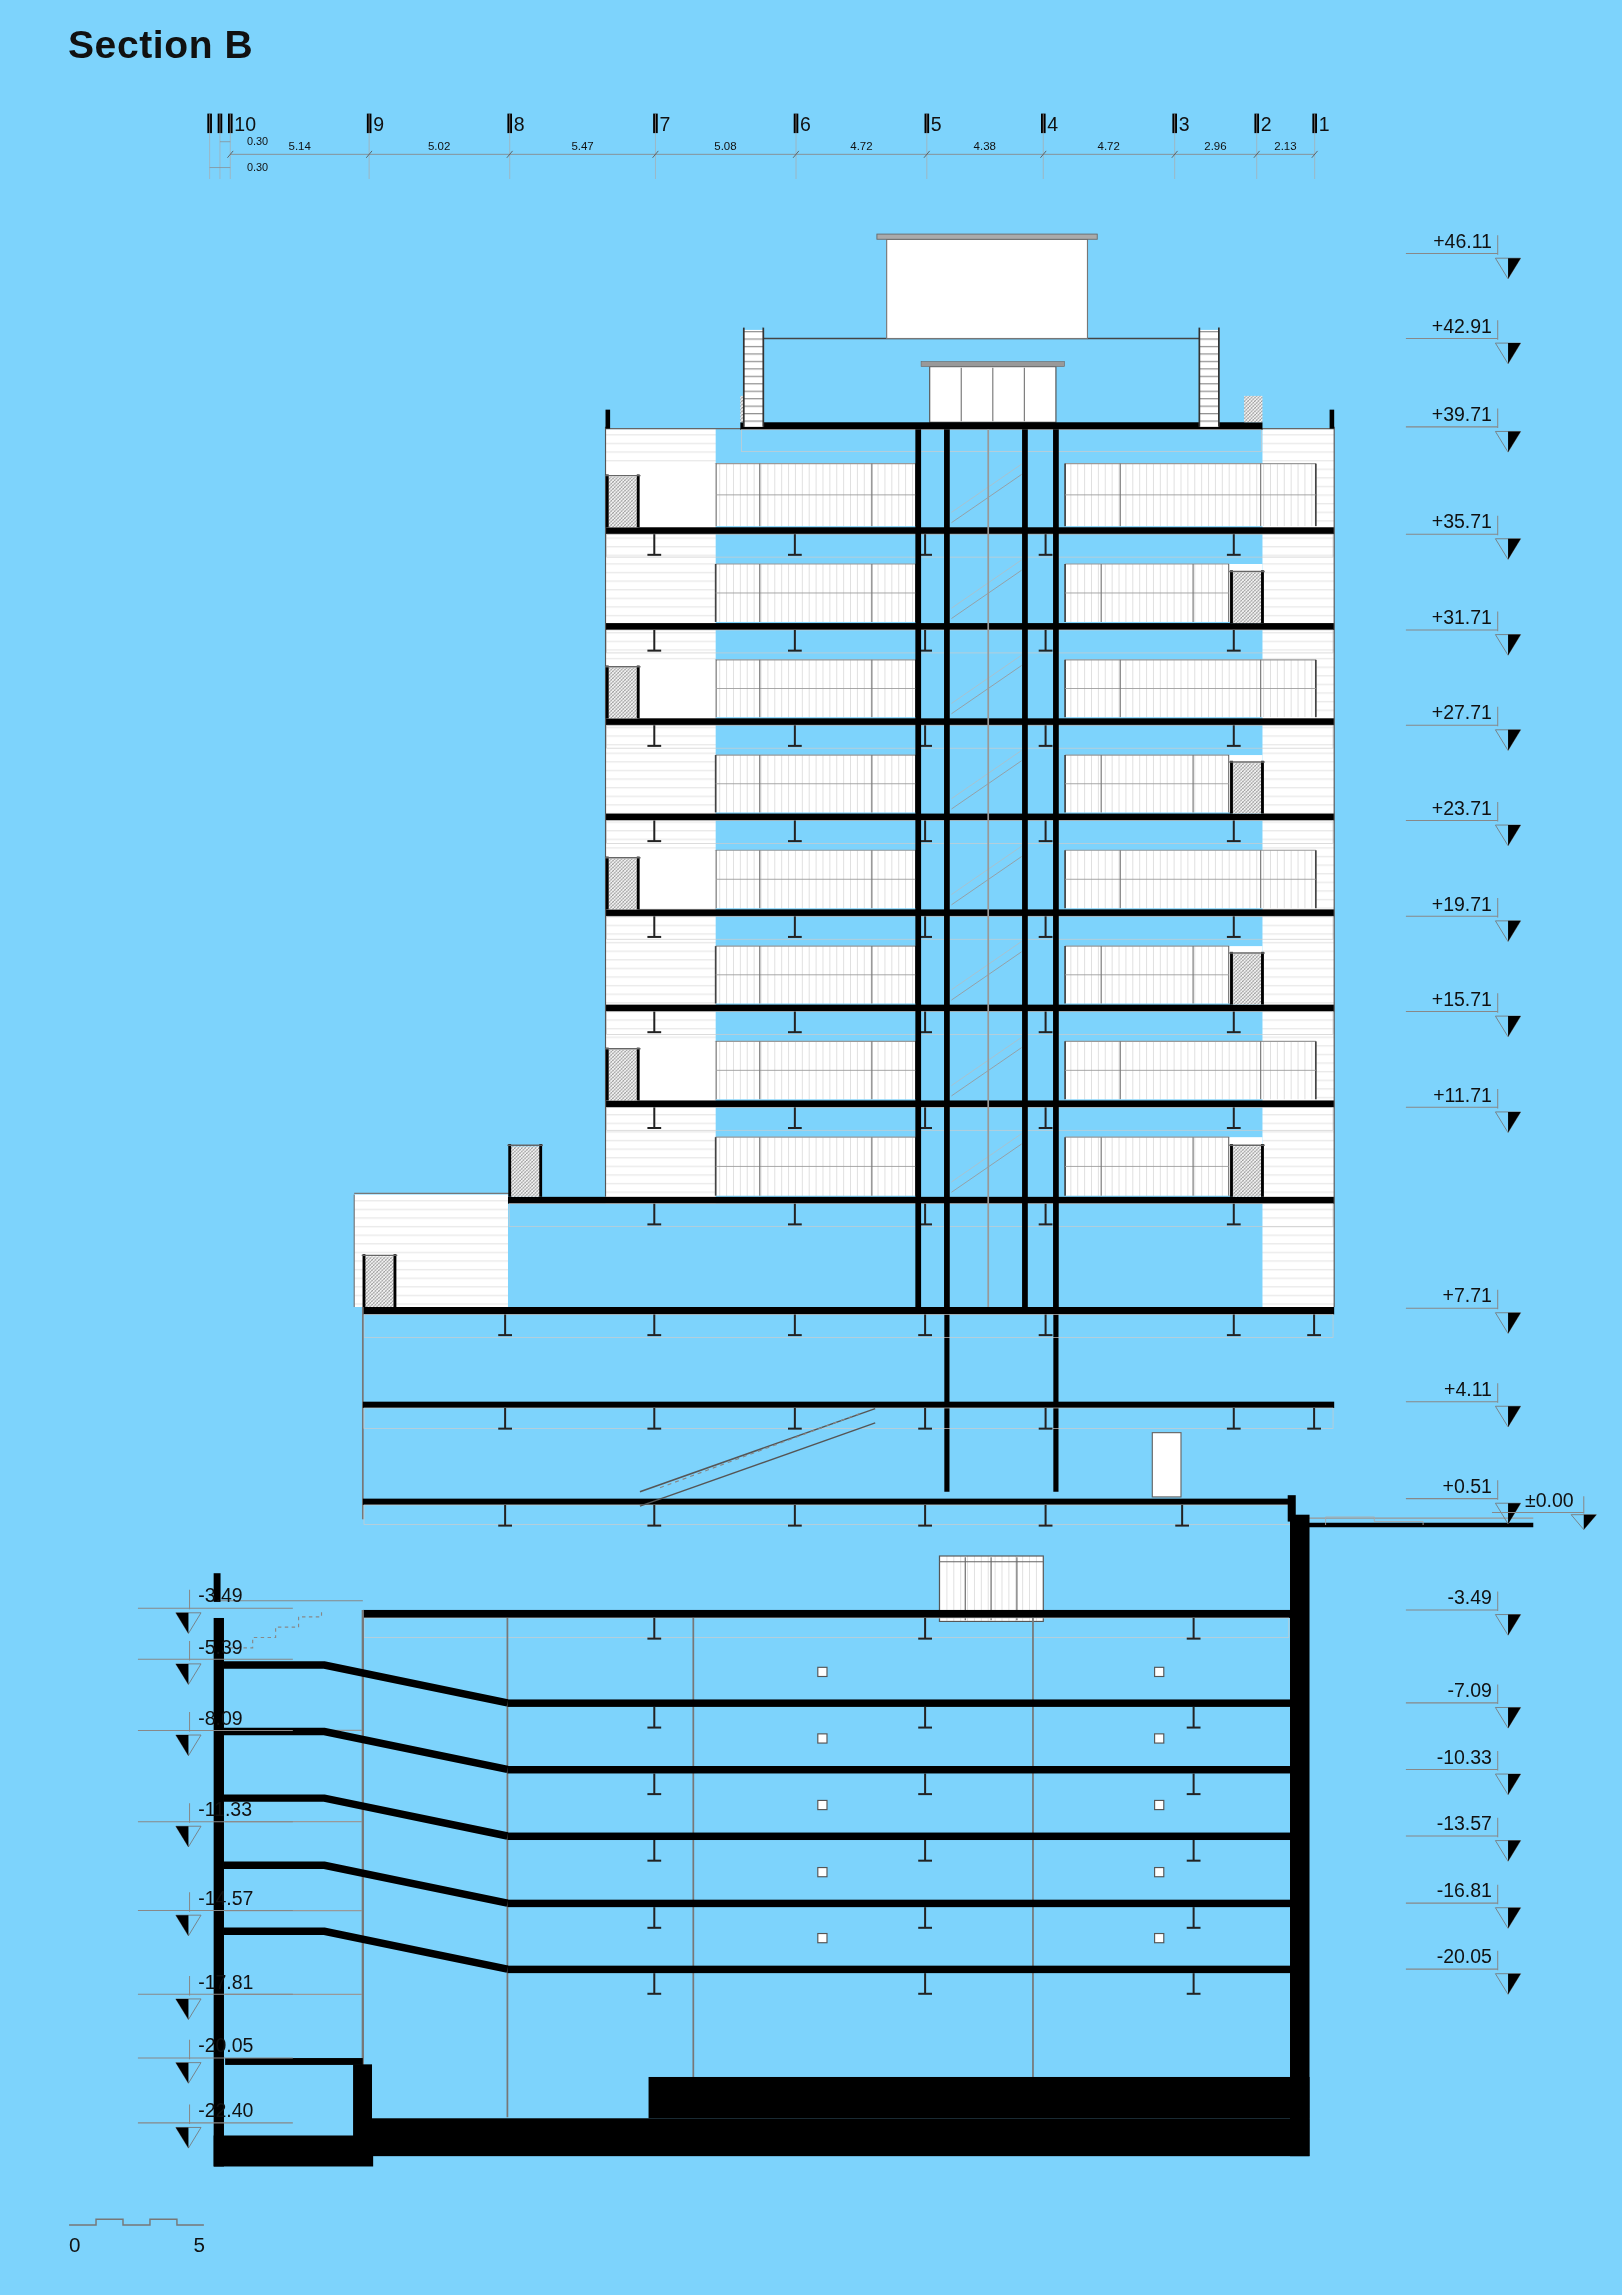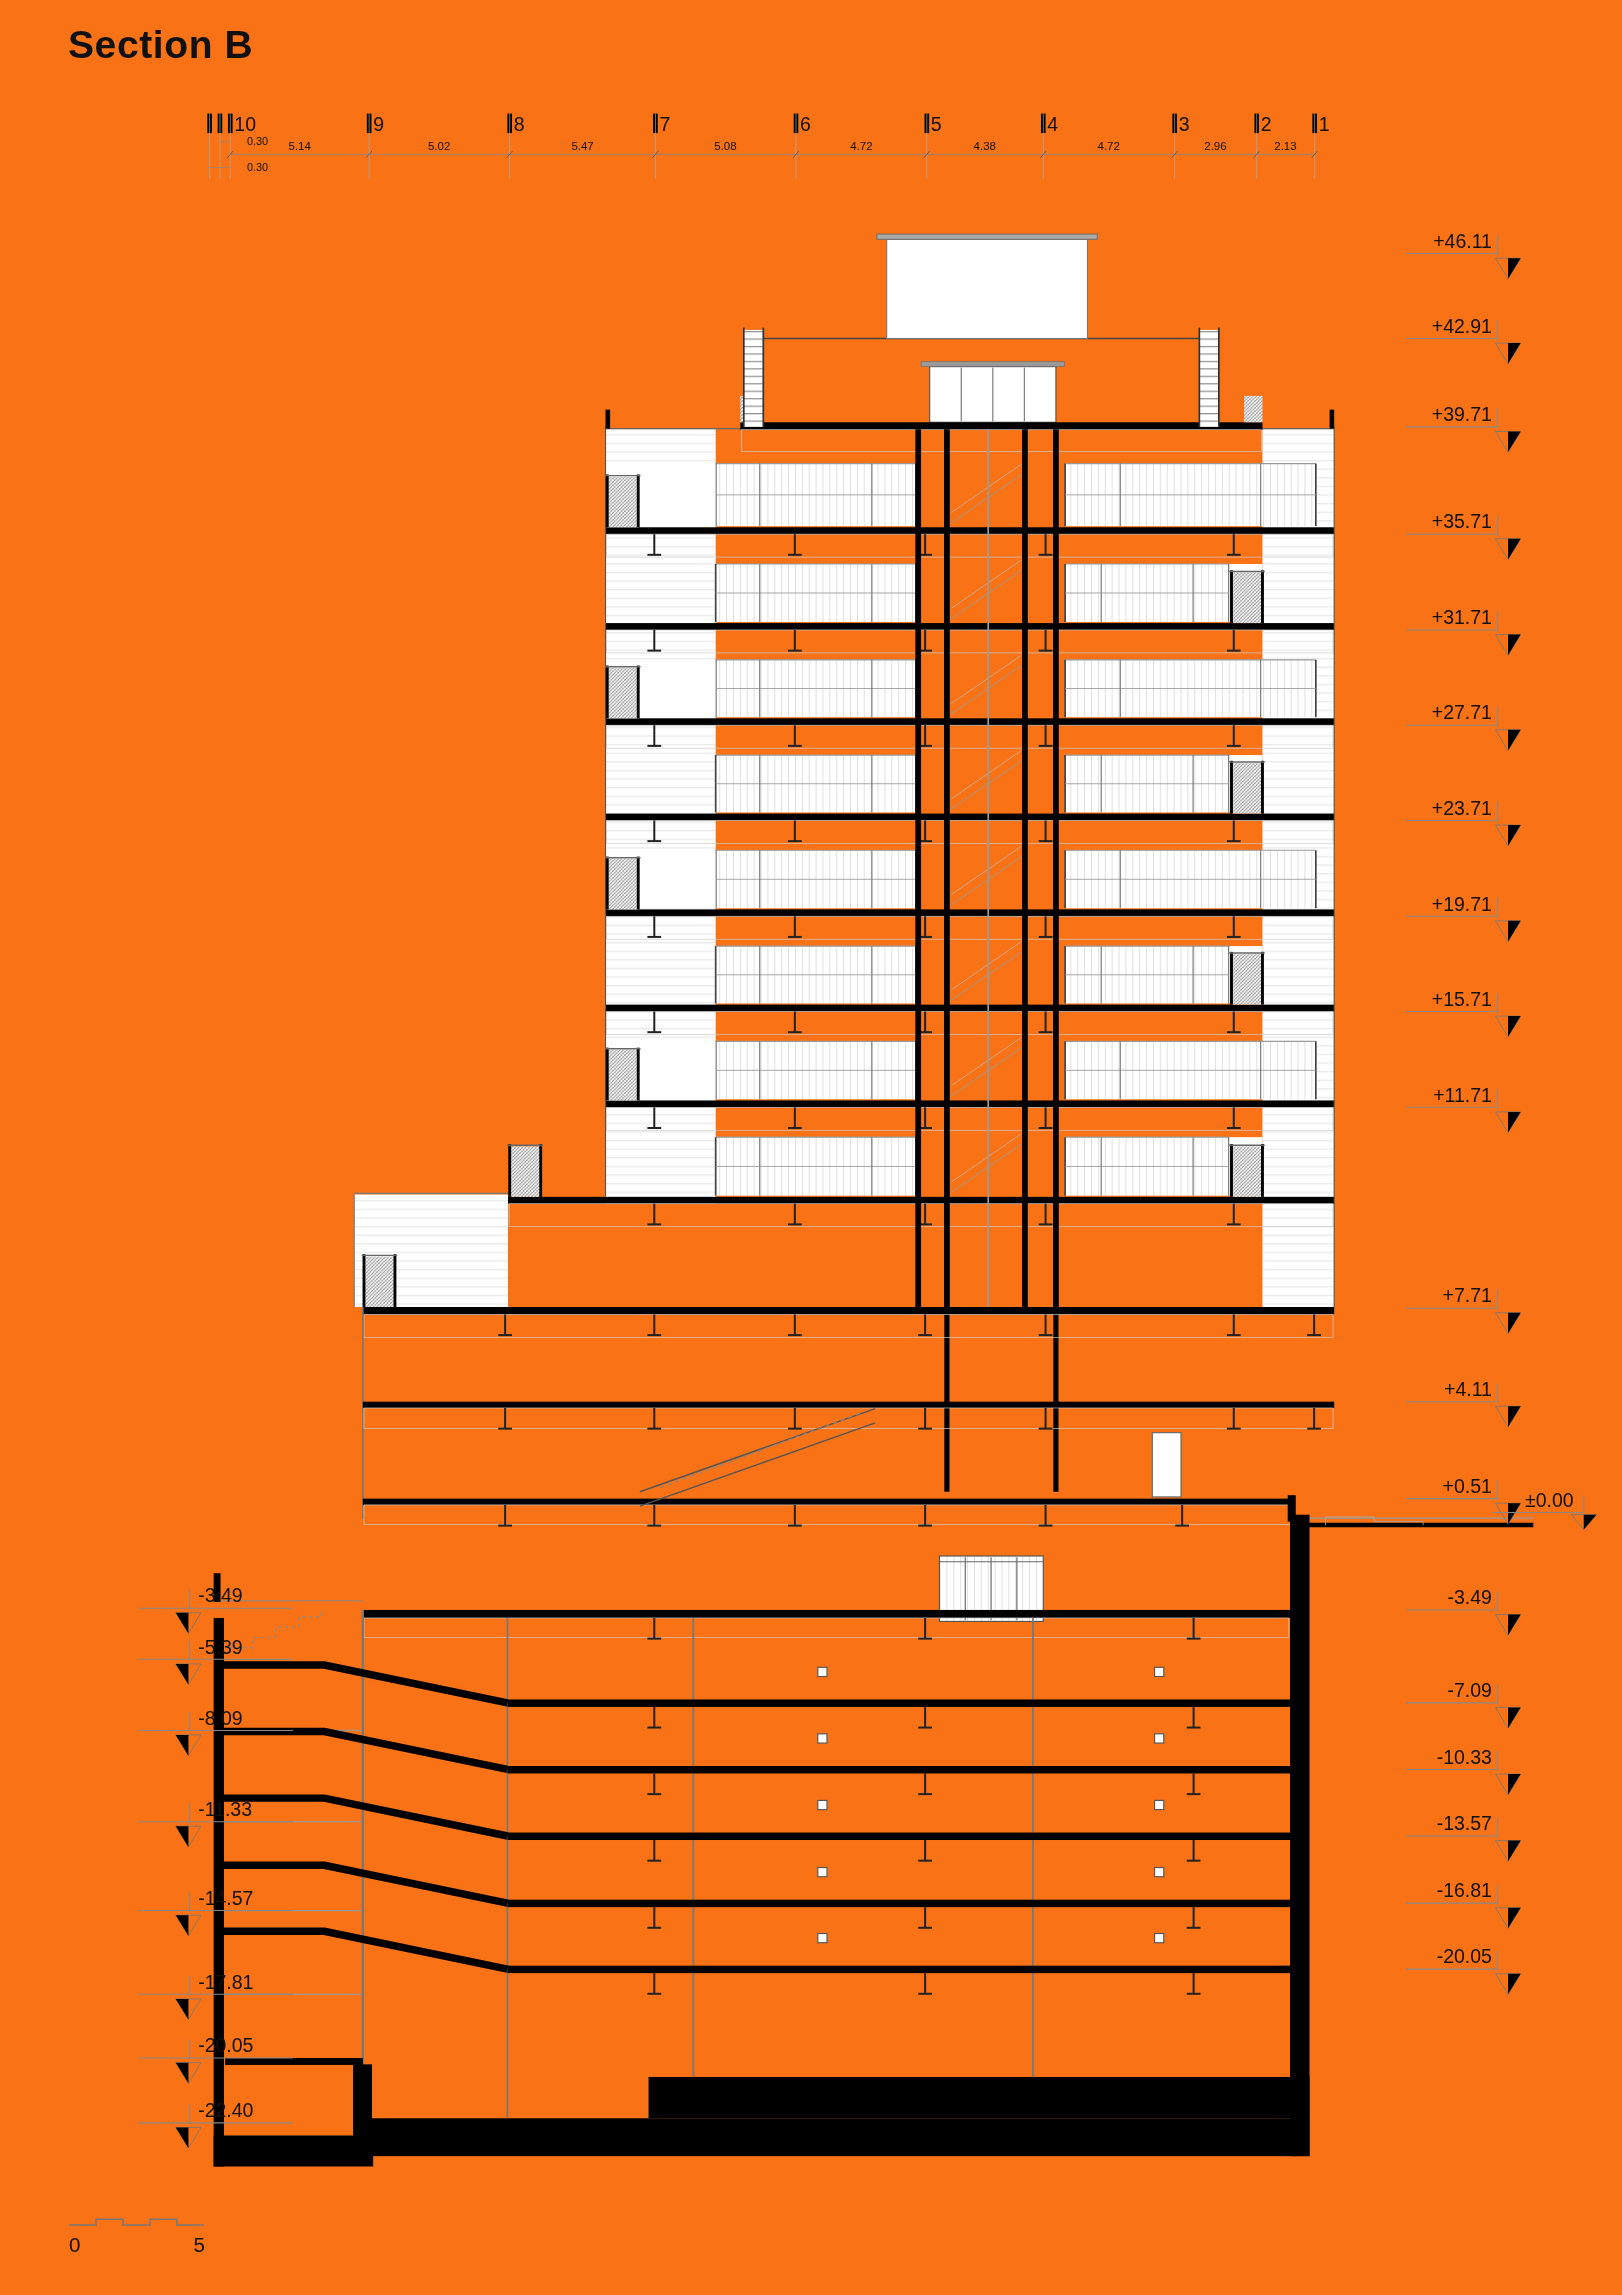--- a/index.html
+++ b/index.html
@@ -1,17 +1,17 @@
 <!DOCTYPE html>
 <html style="font-size:9.2px"><head>
 <meta charset="utf-8">
 <style>
   html,body{margin:0;padding:0;background:#ffffff;}
   body{font-family:"Liberation Sans", sans-serif;}
-  .sheet{position:relative;width:1623px;height:2295px;background:#f97316;overflow:hidden;}
+  .sheet{position:relative;width:1623px;height:2295px;background:#7dd3fc;overflow:hidden;}
   .sheet h1{position:absolute;left:68px;top:23px;margin:0;font-size:39px;font-weight:bold;color:#111;letter-spacing:0.6px;}
   svg{position:absolute;left:0;top:0;}
   text{font-family:"Liberation Sans", sans-serif;fill:#111;}
 </style>
 </head>
 <body>
 
 <div class="sheet">
   <h1>Section B</h1>
 

